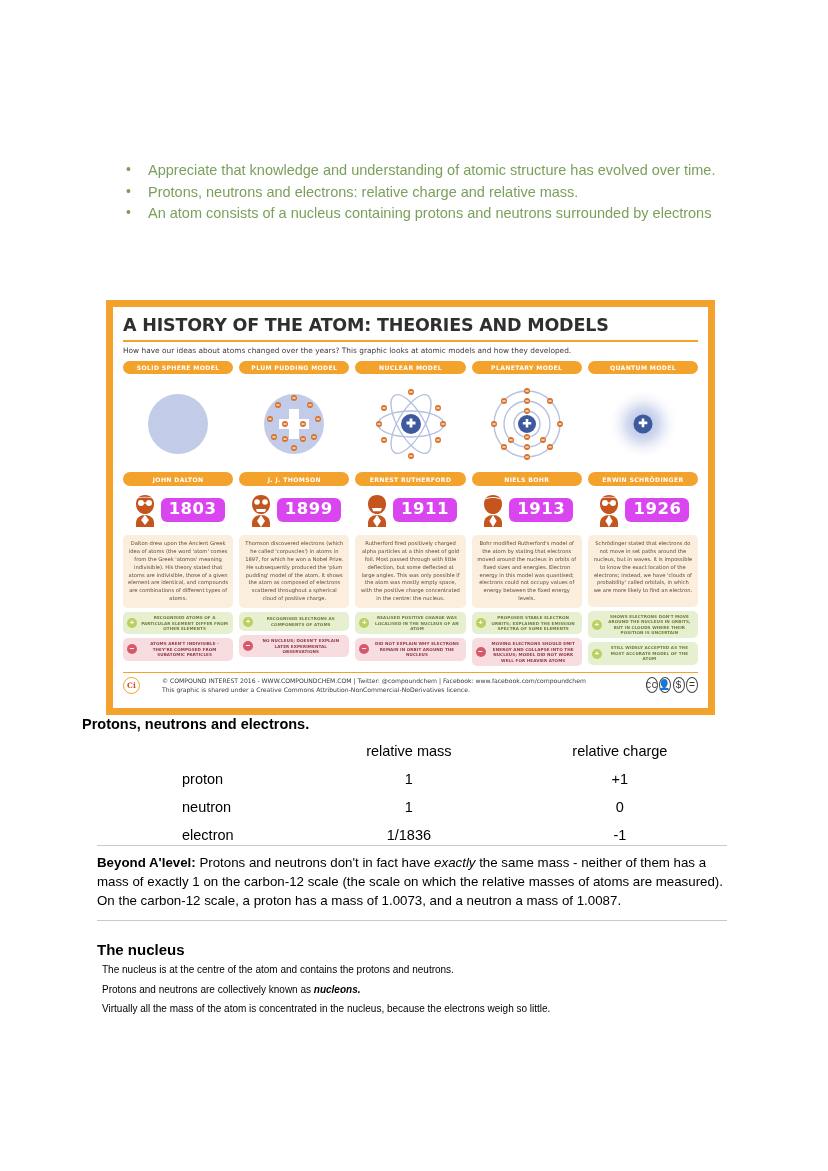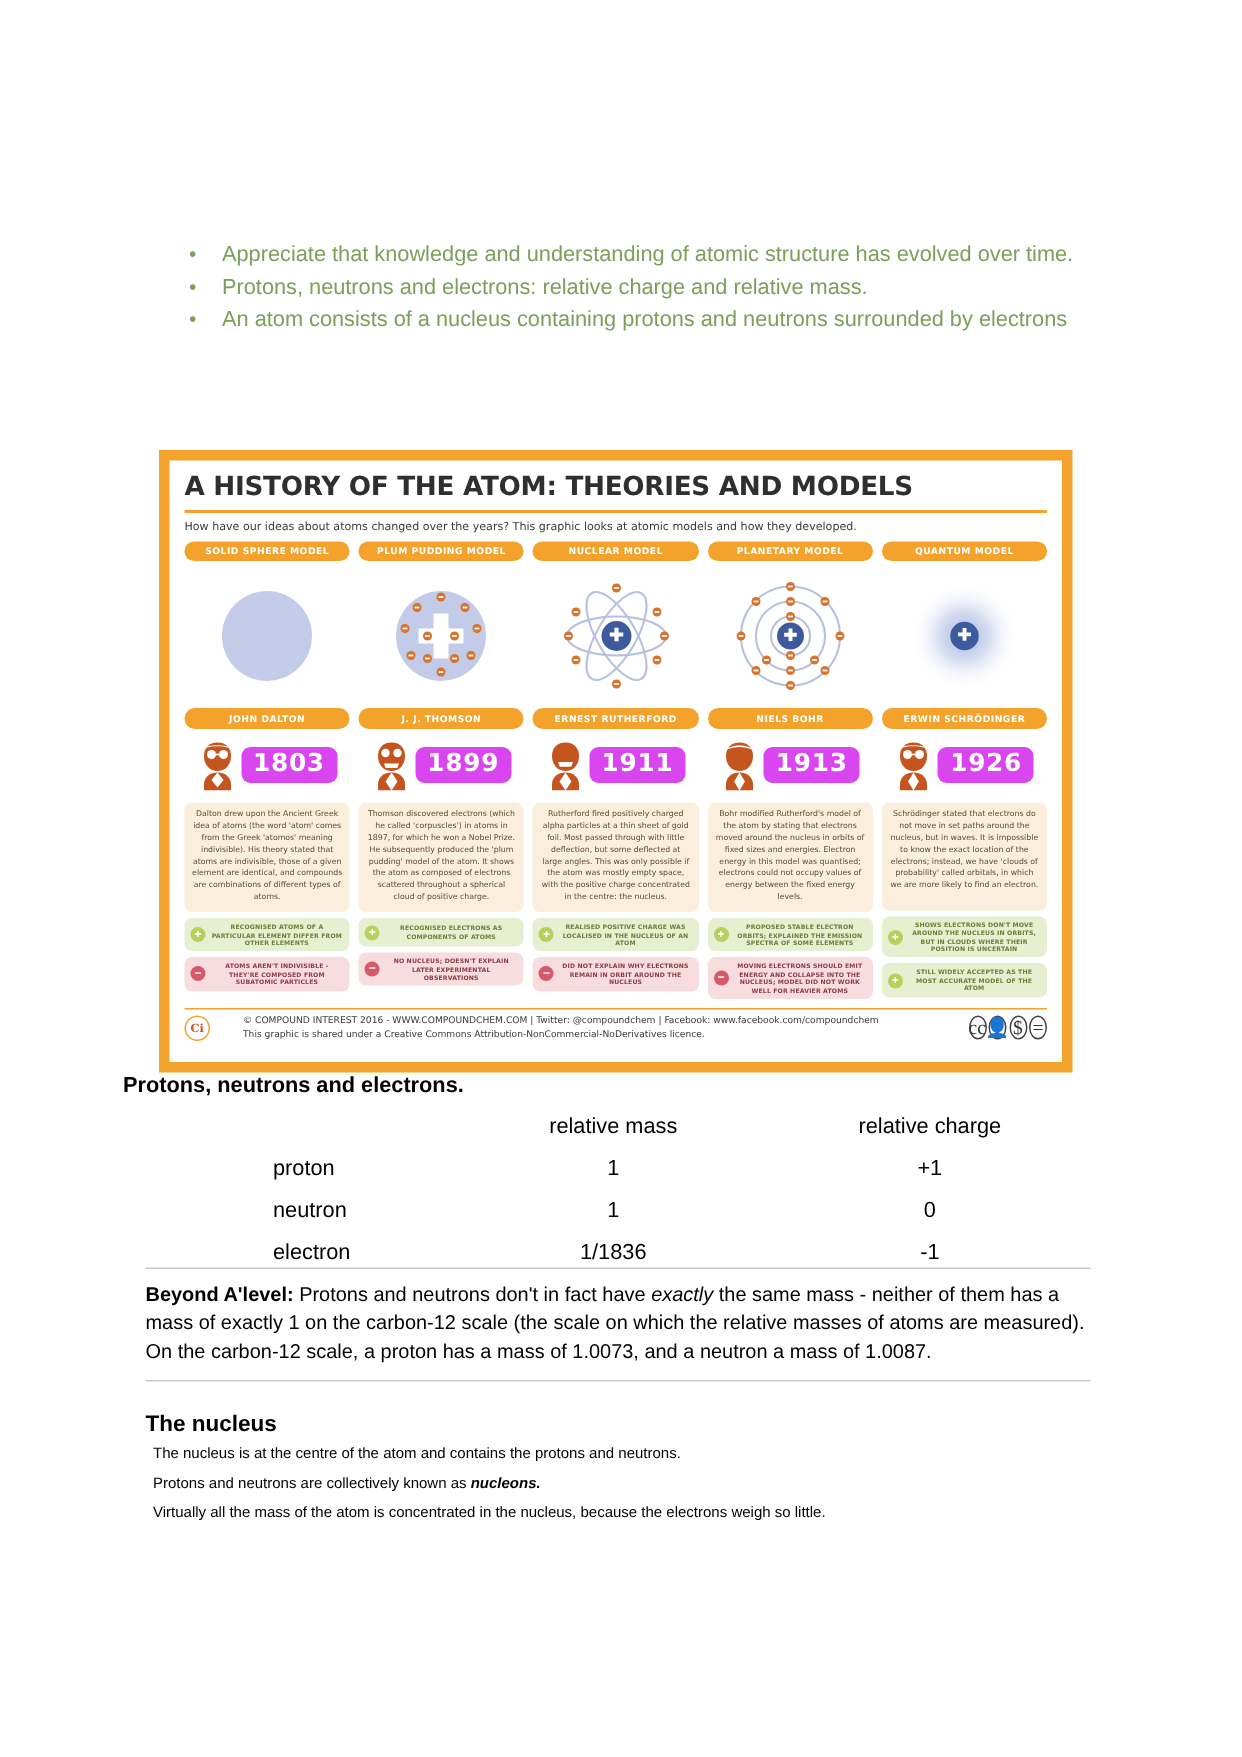--- a/index.html
+++ b/index.html
@@ -121,22 +121,22 @@
     flex:0 0 auto; width:17px; height:17px; border-radius:50%;
     border:1.4px solid #f3a22c; color:#c4551f; font-size:7.5px;
     font-weight:bold; display:flex; align-items:center; justify-content:center;
     font-family:"DejaVu Serif", serif;
   }
   .foot-text { flex:1 1 auto; font-size:6.1px; line-height:1.45; color:#3a3a3a;
     font-family:"DejaVu Sans", sans-serif; }
   .cc-icons { flex:0 0 auto; display:flex; gap:1.5px; align-items:center; }
   .cc-badge {
     width:12px; height:16px; border-radius:50%; border:1.3px solid #444;
-    color:#333; font-size:13px; display:flex; align-items:center;
-    justify-content:center; font-family:Liberation Serif, serif;
+    color:#333; font-size:10px; display:flex; align-items:center;
+    justify-content:center; font-family:Liberation Mono, monospace;
   }
 
   
   .sec-head {
     position:absolute; font-size:14.5px; font-weight:bold;
   }
   .ptable { position:absolute; left:97px; top:740px; width:630px; }
   .ptable table { border-collapse:collapse; width:100%; font-size:14.5px; }
   .ptable th {
     font-weight:400; padding:3px 0 6px 0; text-align:center;margin-top:40px;

